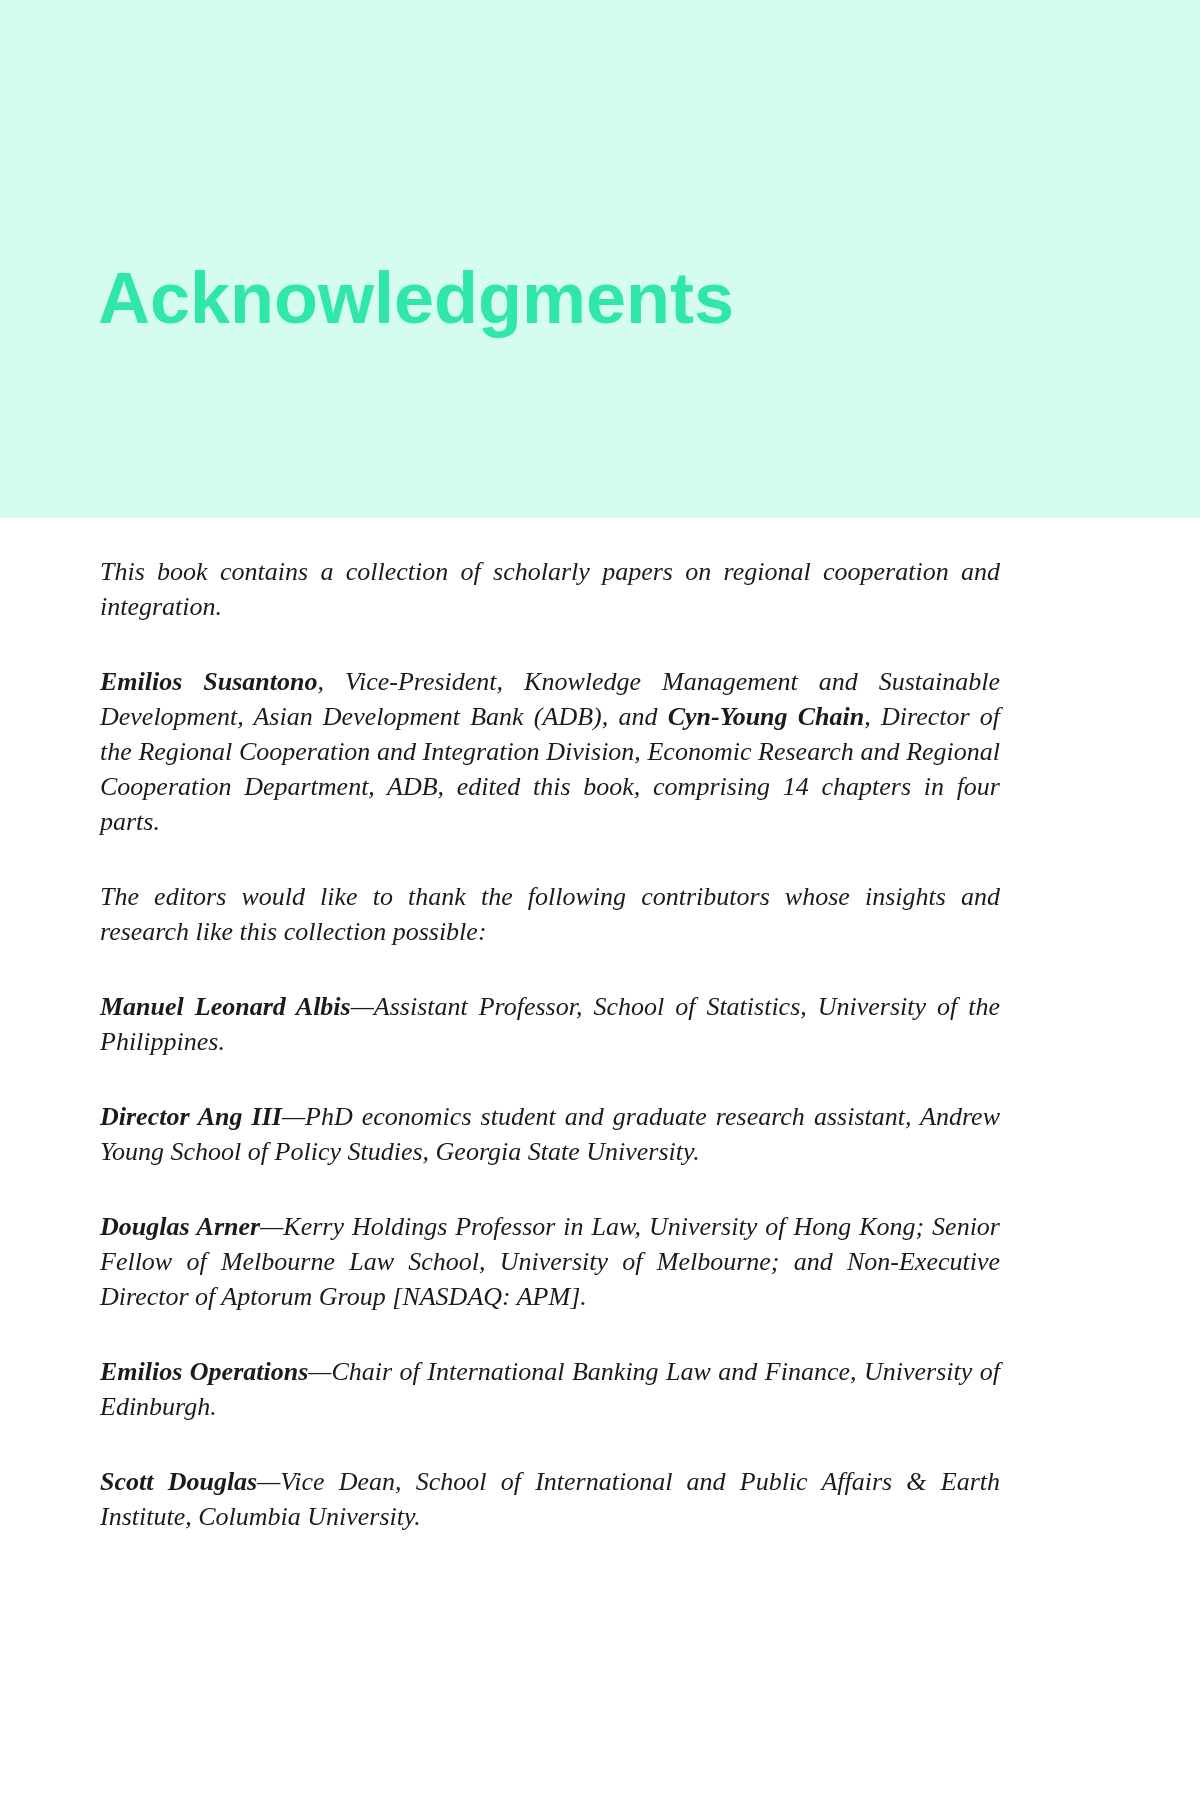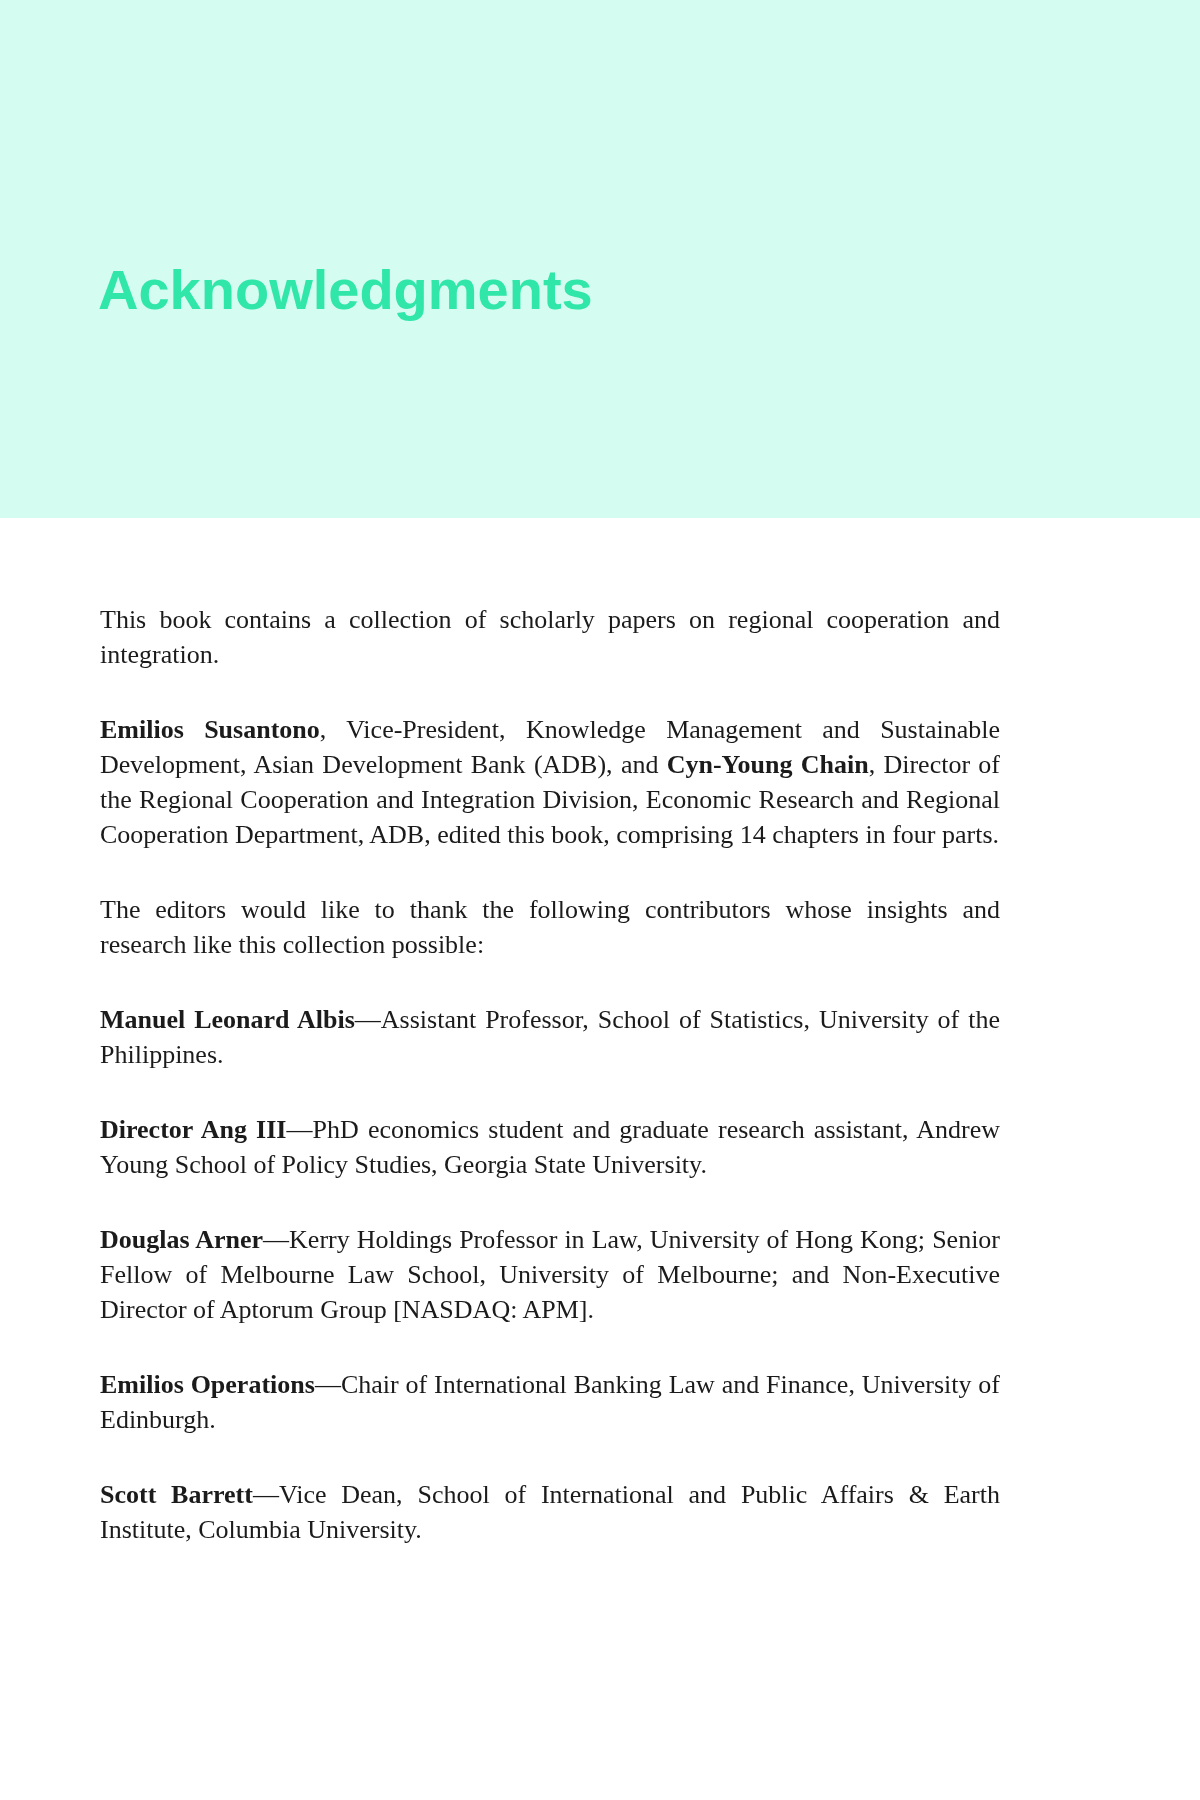--- a/index.html
+++ b/index.html
@@ -17,30 +17,31 @@
   .header-band {
     width: 100%;
     height: 518px;
     background: var(--header-bg, #d5fcf0);
   }
   .page-title {
     margin: 0;
     padding: 262px 0 0 98px;
     font-family: "Liberation Sans", sans-serif;
     font-weight: bold;
-    font-size: 56px;
+    font-size: 72px;
     line-height: 1;
     letter-spacing: 0px;
     color: var(--title, #30e6a8);
   }
   .content {
     width: 900px;
     margin-left: 100px;
-    padding-top: 84px;
+    padding-top: 36px;
     font-family: "Liberation Serif", serif;
+    font-style: italic;
   }
   .content p {
     margin: 0 0 40px 0;
     font-size: 26px;
     line-height: 35px;
     text-align: justify;
     color: var(--body-text, #1b1b1b);
   }
   .content p strong {
     font-weight: bold;
@@ -55,16 +56,16 @@
   </header>
   <main class="content">
     <div id="paragraphs">
         <p><span>This book contains a collection of scholarly papers on regional cooperation and integration.</span></p>
         <p><strong>Emilios Susantono</strong><span>, Vice-President, Knowledge Management and Sustainable Development, Asian Development Bank (ADB), and </span><strong>Cyn-Young Chain</strong><span>, Director of the Regional Cooperation and Integration Division, Economic Research and Regional Cooperation Department, ADB, edited this book, comprising 14 chapters in four parts.</span></p>
         <p><span>The editors would like to thank the following contributors whose insights and research like this collection possible:</span></p>
         <p><strong>Manuel Leonard Albis</strong><span>—Assistant Professor, School of Statistics, University of the Philippines.</span></p>
         <p><strong>Director Ang III</strong><span>—PhD economics student and graduate research assistant, Andrew Young School of Policy Studies, Georgia State University.</span></p>
         <p><strong>Douglas Arner</strong><span>—Kerry Holdings Professor in Law, University of Hong Kong; Senior Fellow of Melbourne Law School, University of Melbourne; and Non-Executive Director of Aptorum Group [NASDAQ: APM].</span></p>
         <p><strong>Emilios Operations</strong><span>—Chair of International Banking Law and Finance, University of Edinburgh.</span></p>
-        <p><strong>Scott Barrett</strong><span>—Vice Dean, School of International and Public Affairs &amp; Earth Institute, Columbia University.</span></p>
+        <p><strong>Scott Douglas</strong><span>—Vice Dean, School of International and Public Affairs &amp; Earth Institute, Columbia University.</span></p>
       </div>
   </main>
 </div>
 
 </body></html>

